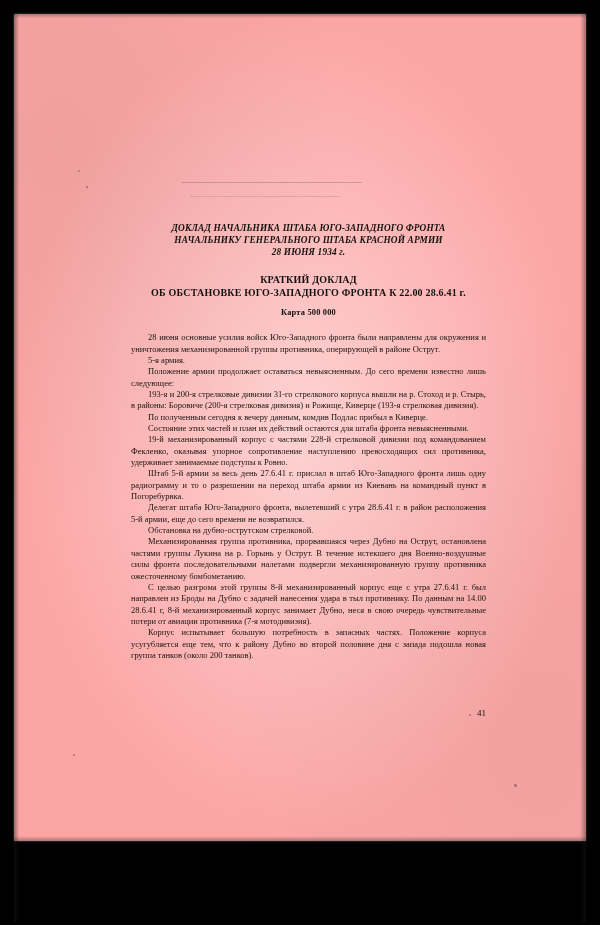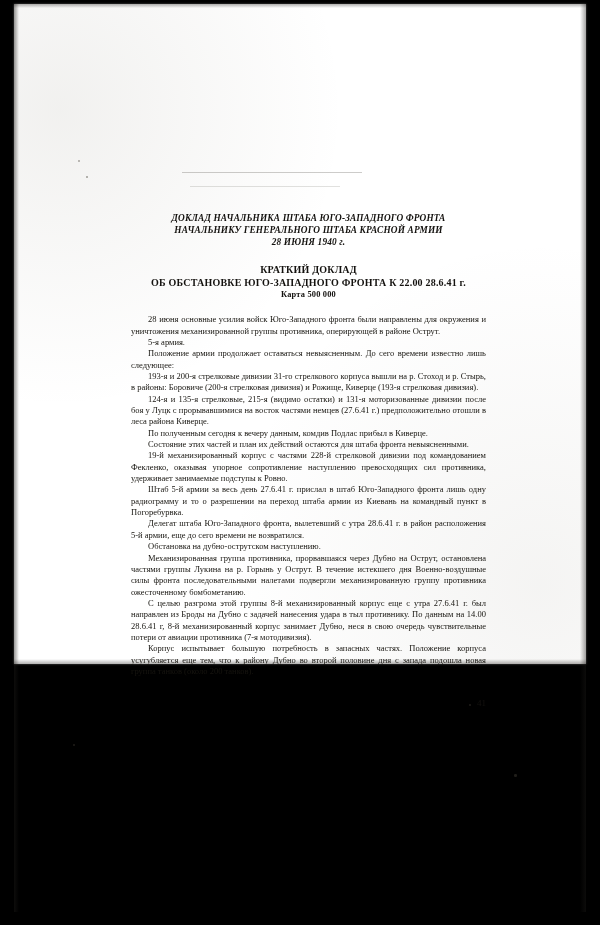--- a/index.html
+++ b/index.html
@@ -9,24 +9,24 @@
   }
   body {
     width: 600px;
     height: 925px;
     overflow: hidden;
     font-family: "Liberation Serif", serif;
   }
   .page {
     position: absolute;
     left: 14px;
-    top: 4px;
+    top: 14px;
     width: 572px;
-    height: 660px;
-    background: #ffffff;
+    height: 827px;
+    background: #fca5a5;
     box-shadow: 0 0 2px #555;
   }
   
   .page::before {
     content: "";
     position: absolute;
     left: 0; top: 0; right: 0; bottom: 0;
     background:
       radial-gradient(ellipse at 8% 16%, rgba(120,115,100,0.10), rgba(255,255,255,0) 38%),
       radial-gradient(ellipse at 92% 88%, rgba(120,115,100,0.08), rgba(255,255,255,0) 42%),
@@ -92,21 +92,21 @@
     line-height: 13px;
     letter-spacing: 0.2px;
     color: #14120f;
   }
   .subtitle {
     text-align: center;
     font-weight: bold;
     font-size: 8.4px;
     line-height: 12px;
     letter-spacing: 0.2px;
-    margin-top: 0;
+    margin-top: 8px;
     color: #14120f;
   }
   .body-gap { height: 13px; }
   p.para {
     margin: 0;
     text-align: justify;
     font-size: 8.5px;
     line-height: 11.35px;
     text-indent: 17px;
     color: #16140f;
@@ -135,40 +135,39 @@
   <div class="speck" style="left:59px; top:740px; width:2px; height:2px;"></div>
   <div class="speck" style="left:455px; top:700px; width:2px; height:2px;"></div>
   <div class="speck" style="left:500px; top:770px; width:2.5px; height:2.5px;"></div>
   <div class="bleed-line" style="left:168px; top:168px; width:180px;"></div>
   <div class="bleed-line" style="left:176px; top:182px; width:150px; opacity:0.6;"></div>
 
   <div class="text-block">
 
     <div class="hdr">ДОКЛАД НАЧАЛЬНИКА ШТАБА ЮГО-ЗАПАДНОГО ФРОНТА</div>
     <div class="hdr">НАЧАЛЬНИКУ ГЕНЕРАЛЬНОГО ШТАБА КРАСНОЙ АРМИИ</div>
-    <div class="hdr">28 ИЮНЯ 1940 г.</div>
+    <div class="hdr">28 ИЮНЯ 1934 г.</div>
 
     <div class="hdr-gap"></div>
 
     <div class="title">КРАТКИЙ ДОКЛАД</div>
     <div class="title">ОБ ОБСТАНОВКЕ ЮГО-ЗАПАДНОГО ФРОНТА К 22.00 28.6.41 г.</div>
     <div class="subtitle">Карта 500 000</div>
 
     <div class="body-gap"></div>
 
     <p class="para">28 июня основные усилия войск Юго-Западного фронта были направлены для окружения и уничтожения механизированной группы противника, оперирующей в районе Острут.</p>
     <p class="para">5-я армия.</p>
     <p class="para">Положение армии продолжает оставаться невыясненным. До сего времени известно лишь следующее:</p>
     <p class="para">193-я и 200-я стрелковые дивизии 31-го стрелкового корпуса вышли на р. Стоход и р. Стырь, в районы: Боровиче (200-я стрелковая дивизия) и Рожище, Киверце (193-я стрелковая дивизия).</p>
-    <p class="para">124-я и 135-я стрелковые, 215-я (видимо остатки) и 131-я моторизованные дивизии после боя у Луцк с прорывавшимися на восток частями немцев (27.6.41 г.) предположительно отошли в леса района Киверце.</p>
     <p class="para">По полученным сегодня к вечеру данным, комдив Подлас прибыл в Киверце.</p>
     <p class="para">Состояние этих частей и план их действий остаются для штаба фронта невыясненными.</p>
     <p class="para">19-й механизированный корпус с частями 228-й стрелковой дивизии под командованием Фекленко, оказывая упорное сопротивление наступлению превосходящих сил противника, удерживает занимаемые подступы к Ровно.</p>
     <p class="para">Штаб 5-й армии за весь день 27.6.41 г. прислал в штаб Юго-Западного фронта лишь одну радиограмму и то о разрешении на переход штаба армии из Киевань на командный пункт в Погоребурвка.</p>
     <p class="para">Делегат штаба Юго-Западного фронта, вылетевший с утра 28.6.41 г. в район расположения 5-й армии, еще до сего времени не возвратился.</p>
-    <p class="para">Обстановка на дубно-острутском наступлению.</p>
+    <p class="para">Обстановка на дубно-острутском стрелковой.</p>
     <p class="para">Механизированная группа противника, прорвавшаяся через Дубно на Острут, остановлена частями группы Лукина на р. Горынь у Острут. В течение истекшего дня Военно-воздушные силы фронта последовательными налетами подвергли механизированную группу противника ожесточенному бомбометанию.</p>
     <p class="para">С целью разгрома этой группы 8-й механизированный корпус еще с утра 27.6.41 г. был направлен из Броды на Дубно с задачей нанесения удара в тыл противнику. По данным на 14.00 28.6.41 г, 8-й механизированный корпус занимает Дубно, неся в свою очередь чувствительные потери от авиации противника (7-я мотодивизия).</p>
     <p class="para">Корпус испытывает большую потребность в запасных частях. Положение корпуса усугубляется еще тем, что к району Дубно во второй половине дня с запада подошла новая группа танков (около 200 танков).</p>
 
     <div class="pageno">41</div>
   </div>
 </div>
 
 </body></html>

